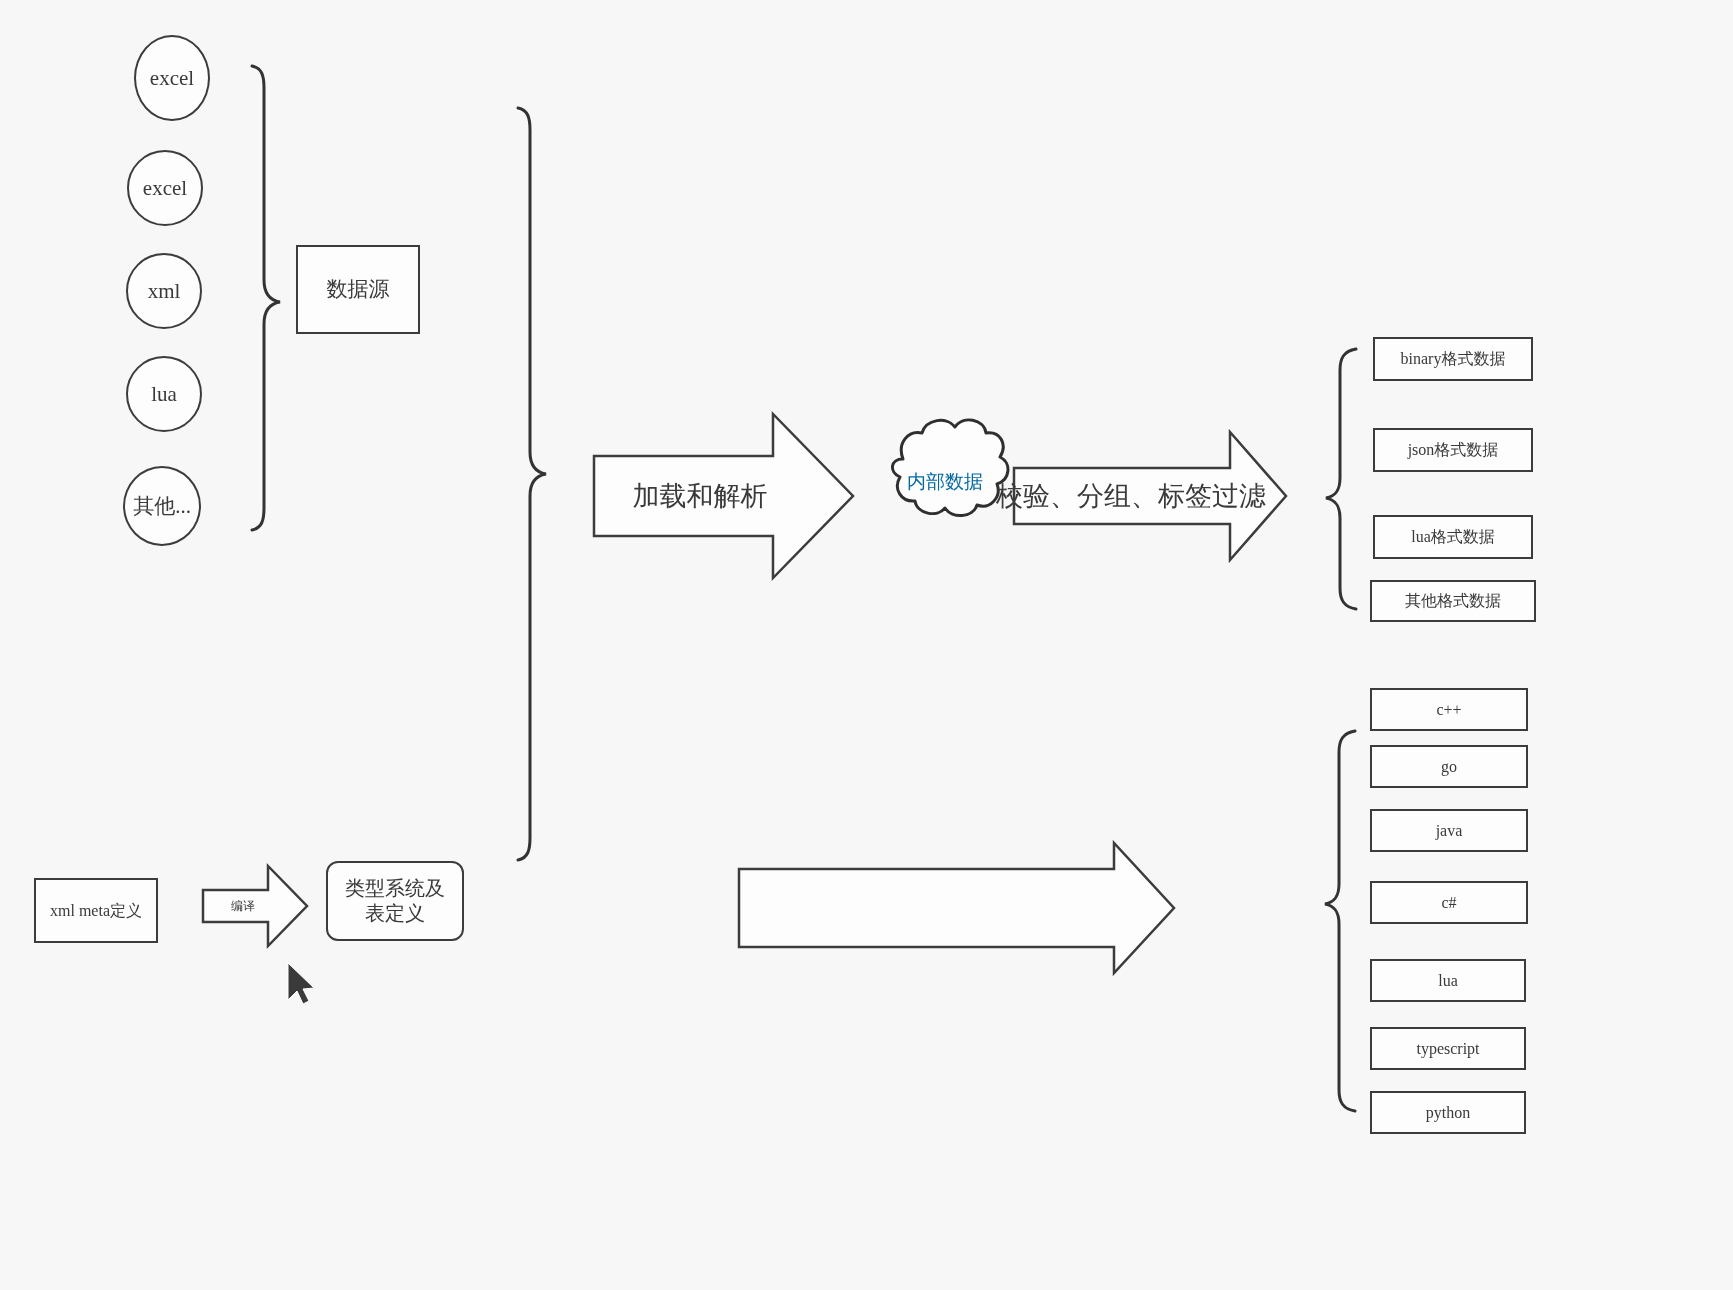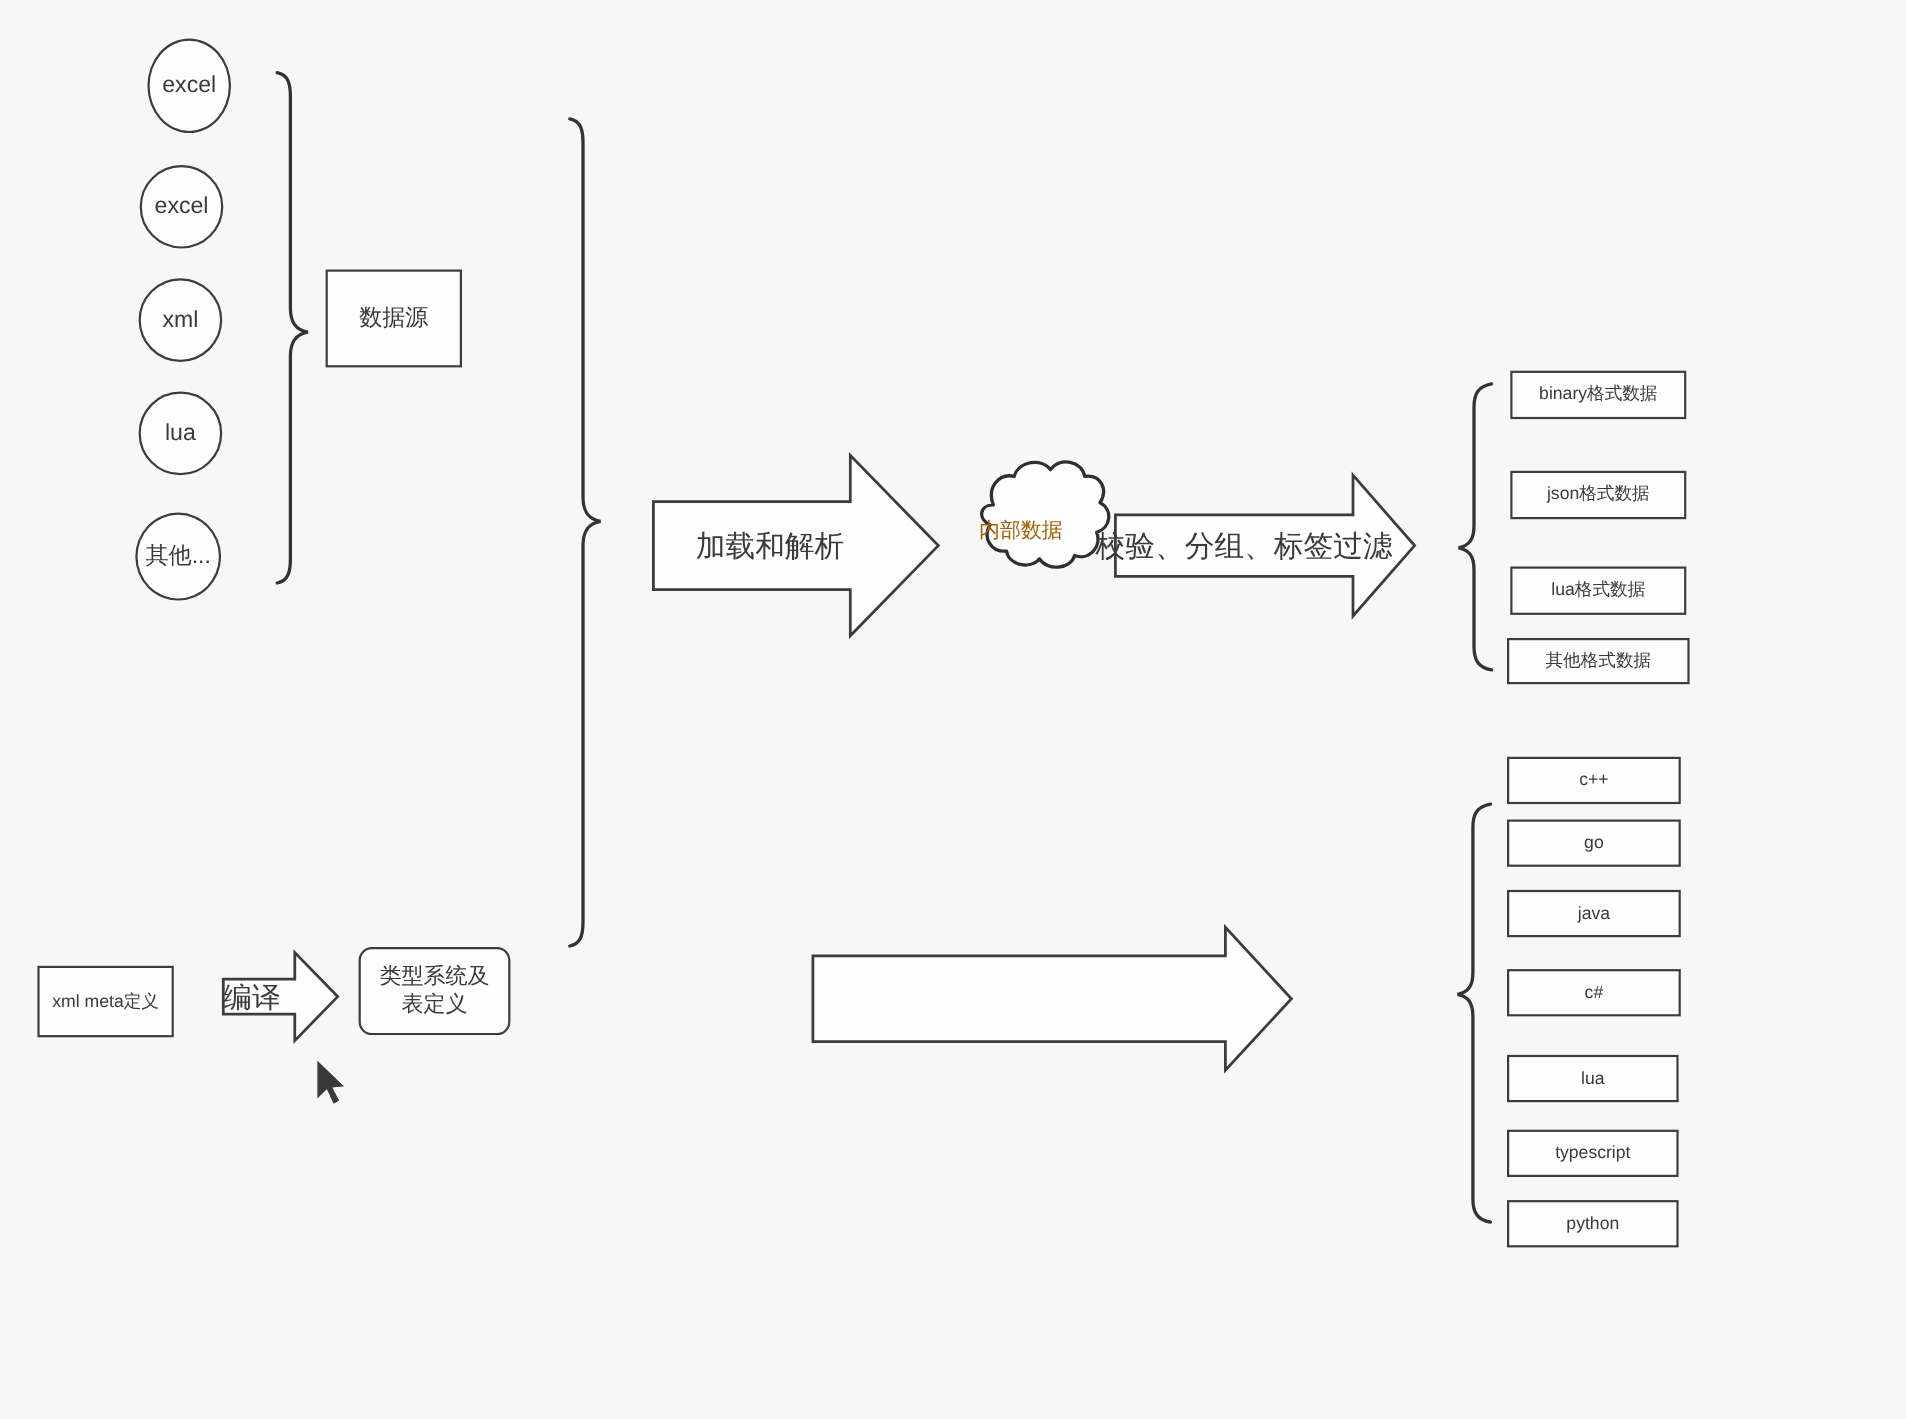--- a/index.html
+++ b/index.html
@@ -12,20 +12,21 @@
     height: 1290px;
     font-family: "Liberation Sans", "DejaVu Sans", sans-serif;
     color: #333333;
     overflow: hidden;
   }
   #canvas {
     position: relative;
     width: 1733px;
     height: 942px;
     background: #f7f7f7;
+    font-family: Liberation Serif, serif;
   }
   .node {
     position: absolute;
     box-sizing: border-box;
     display: flex;
     align-items: center;
     justify-content: center;
     text-align: center;
     background: #fdfdfd;
     border: 2.5px solid #3c3c3c;
@@ -77,22 +78,22 @@
   }
   .cloud-shape {
     fill: #fdfdfd;
     stroke: #2f2f2f;
     stroke-width: 3;
     stroke-linejoin: round;
   }
   .cloud-label {
     position: absolute;
     font-size: 19px;
-    color: #a16207;
-    text-align: left;
+    color: #0369a1;
+    text-align: center;
     width: 110px;
   }
 </style>
 </head>
 <body>
 
 <div id="canvas">
 
   <svg class="overlay" viewBox="0 0 1733 1290" xmlns="http://www.w3.org/2000/svg">
 
@@ -189,21 +190,21 @@
     <span>lua格式数据</span>
   </div>
   <div class="node rect small-rect" style="left:1370px; top:580px; width:166px; height:42px;">
     <span>其他格式数据</span>
   </div>
 
   <div class="node rect" style="left:34px; top:878px; width:124px; height:65px; font-size:16px;">
     <span>xml meta定义</span>
   </div>
 
-  <div class="arrow-label" style="left:199px; top:890px; width:60px; height:32px; font-size:26px;text-align:right;">
+  <div class="arrow-label" style="left:213px; top:890px; width:60px; height:32px; font-size:12px;text-align:right;">
     <span>编译</span>
   </div>
 
   <div class="node rect rounded" style="left:326px; top:861px; width:138px; height:80px; font-size:20px; padding:0 10px;">
     <span>类型系统及表定义</span>
   </div>
 
 
   <div class="node rect small-rect" style="left:1370px; top:688px; width:158px; height:43px;">
     <span>c++</span>

